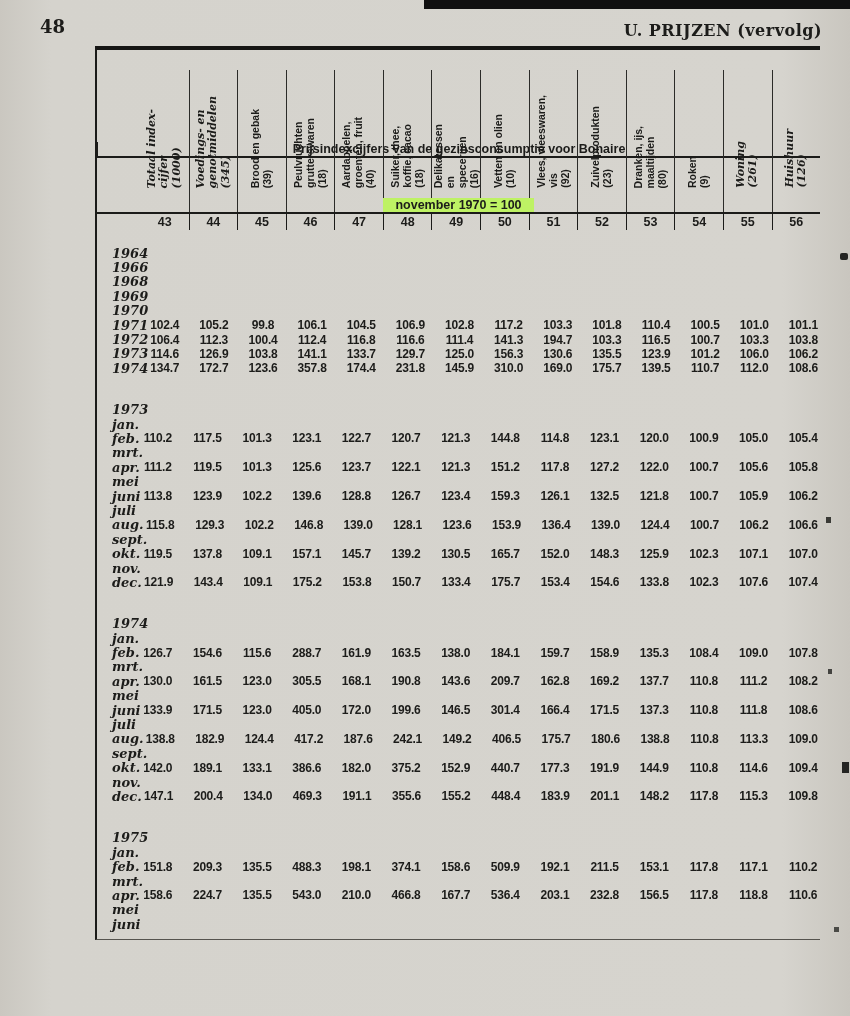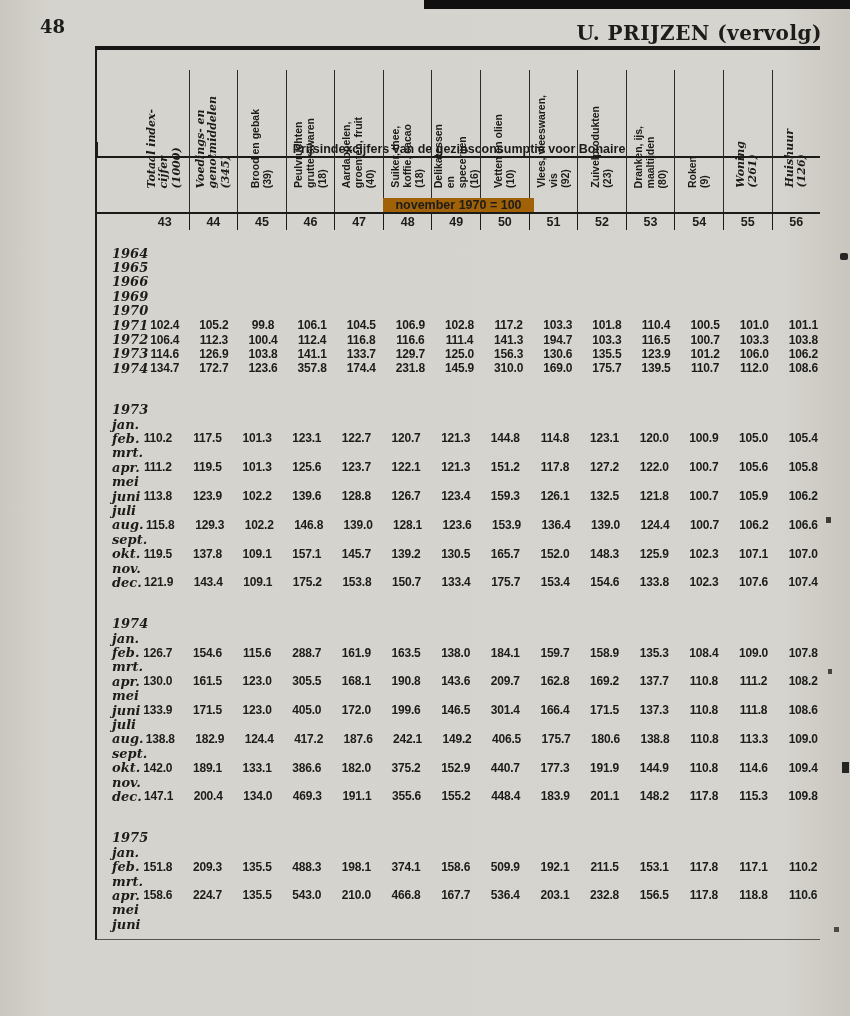--- a/index.html
+++ b/index.html
@@ -5,21 +5,21 @@
   * { margin:0; padding:0; box-sizing:border-box; }
   html,body { width:850px; height:1016px; }
   body {
     position:relative; overflow:hidden;
     background:linear-gradient(90deg,#cac7c0,#d5d3cd 6%,#d6d4ce 92%,#c9c6bf);
     font-family:"Liberation Sans",sans-serif;
     color:#1c1c1a;
   }
   .topbar { position:absolute; top:0; left:424px; right:0; height:9px; background:#101010; }
   .pagenum { position:absolute; top:16px; left:40px; font-family:"DejaVu Serif",serif; font-weight:bold; font-size:18px; }
-  .hdr-right { position:absolute; top:21px; right:28px; font-family:"DejaVu Serif",serif; font-weight:bold; font-size:20px; letter-spacing:.5px;text-align:center; }
+  .hdr-right { position:absolute; top:21px; right:28px; font-family:"DejaVu Serif",serif; font-weight:bold; font-size:16px; letter-spacing:.5px;text-align:center; }
 
   .table {
     position:absolute; left:95px; top:46px; width:725px;
     border-top:4px solid #161614;
     border-left:2px solid #1b1b19;
     border-bottom:1px solid #55534e;
   }
   
   .title-band { display:flex; height:20px;flex-direction:column; }
   .tb-left { flex:0 0 92px; }
@@ -33,21 +33,21 @@
   .hcols div.hcol:first-of-type { border-left:none; }
   .rot { display:inline-block; writing-mode:vertical-rl; transform:rotate(180deg);
          white-space:pre-line; font-weight:bold; font-size:10.5px; line-height:1.13; }
   .rot.italic { font-style:italic; font-family:"DejaVu Serif",serif; font-size:11px; }
   
   .base-band { position:relative; display:flex; height:18px; }
   .bspacer { flex:0 0 44px; }
   .bcol { flex:1; border-left:1px solid #2b2b28; }
   .base-band div.bcol:first-of-type { border-left:none; }
   .base-text { position:absolute; left:0; right:0; top:1px; text-align:center; }
-  .base-text span { background:#a16207; padding:0 12px; font-weight:bold; font-size:12.5px; }
+  .base-text span { background:#bef264; padding:0 12px; font-weight:bold; font-size:12.5px; }
   
   .nums { display:flex; height:18px; border-top:2px solid #1b1b19; }
   .nspacer { flex:0 0 44px; }
   .ncol { flex:1; border-left:1.5px solid #1b1b19; display:flex; align-items:center; justify-content:center;
           font-weight:bold; font-size:12.5px; }
   .nums div.ncol:first-of-type { border-left:none; }
   
   .rows { padding-top:16px; padding-bottom:8px; }
   .trow { display:flex; height:14.4px; align-items:center; line-height:1; }
   .trow.gap { margin-top:27px; }
@@ -188,27 +188,27 @@
 
   <div class="rows">
 
   <div class="trow">
         <div class="rlabel">1964</div>
         <div class="cells">
           
         </div>
       </div>
       <div class="trow">
-        <div class="rlabel">1965</div>
-        <div class="cells">
-          
-        </div>
-      </div>
-      <div class="trow">
         <div class="rlabel">1966</div>
+        <div class="cells">
+          
+        </div>
+      </div>
+      <div class="trow">
+        <div class="rlabel">1968</div>
         <div class="cells">
           
         </div>
       </div>
       <div class="trow">
         <div class="rlabel">1969</div>
         <div class="cells">
           
         </div>
       </div>

